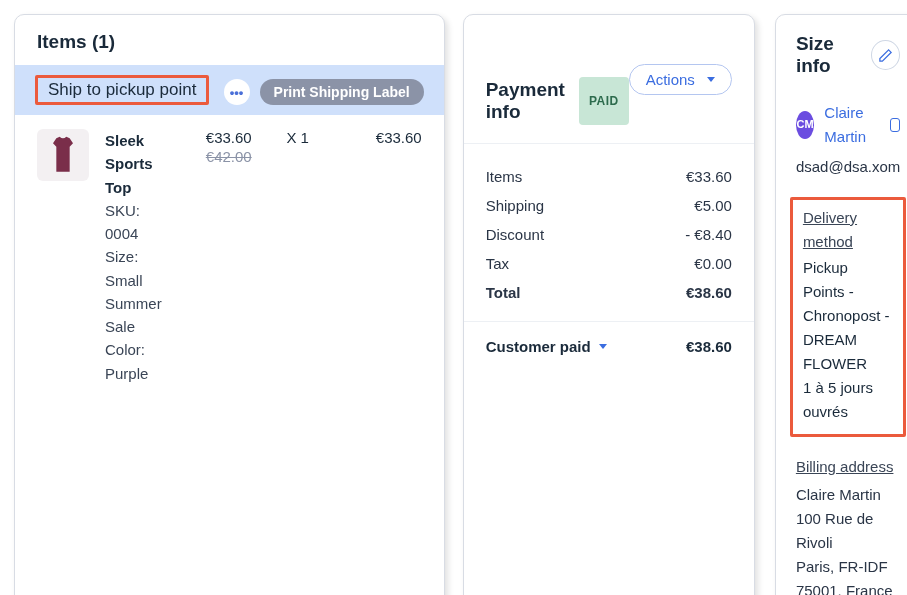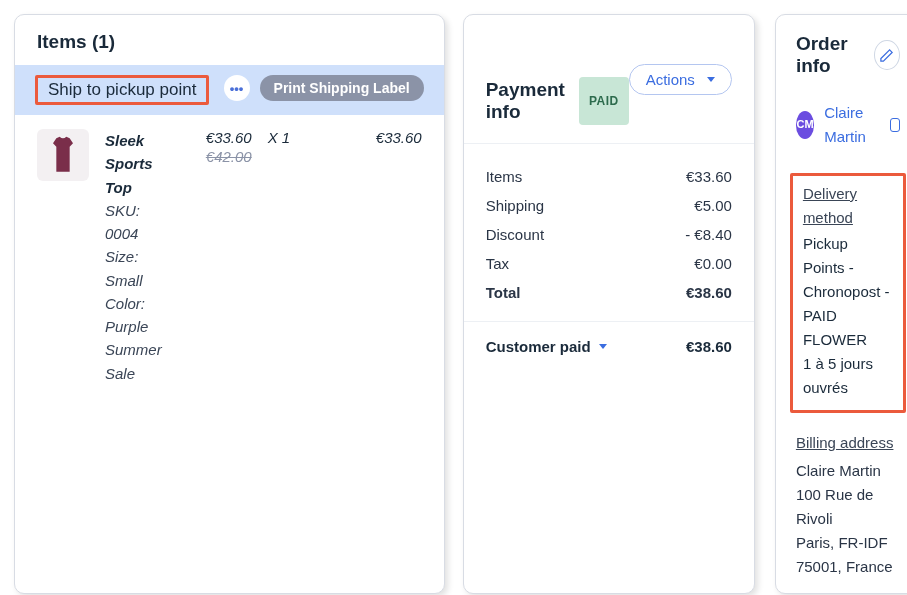--- a/index.html
+++ b/index.html
@@ -33,21 +33,21 @@
     .items-header {
       padding: 16px 22px 12px;
       font-size: 19px;
       font-weight: 700;
       color: #1a2a3a;
     }
     .ship-bar {
       background: #cfe0fb;
       padding: 10px 20px;
       display: flex;
-      align-items: flex-start;
+      align-items: flex-end;
       justify-content: space-between;
     }
     .ship-badge {
       border: 3px solid #eb5a3c;
       padding: 2px 10px;
       font-size: 17px;
       color: #1a2a3a;
       border-radius: 2px;
     }
     .ship-actions {
@@ -74,21 +74,20 @@
       font-size: 14px;
       font-weight: 600;
       padding: 5px 14px;
       border-radius: 14px;
       cursor: pointer;
     }
     .line-item {
       display: flex;
       padding: 14px 22px 18px;
       gap: 16px;
-      font-style: italic;
     }
     .product-thumb {
       width: 52px;
       height: 52px;
       border-radius: 6px;
       background: #f3f0f2;
       display: flex;
       align-items: center;
       justify-content: center;
       flex-shrink: 0;
@@ -106,21 +105,21 @@
       font-size: 15px;
       color: #1a2a3a;
       width: 74px;
     }
     .price-col .struck {
       text-decoration: line-through;
       color: #8b93a7;
       margin-top: 2px;
     }
     .qty-col {
-      text-align: left;
+      text-align: center;
       font-size: 15px;
       color: #1a2a3a;
       width: 60px;
     }
     .subtotal-col {
       text-align: right;
       font-size: 15px;
       color: #1a2a3a;
       width: 78px;
     }
@@ -320,22 +319,22 @@
       <div class="line-item">
         <div class="product-thumb">
           <svg viewBox="0 0 40 48">
             <path d="M12 4 L16 2 Q20 6 24 2 L28 4 L32 10 L28 14 L28 44 L12 44 L12 14 L8 10 Z" fill="#7a2e4a"></path>
           </svg>
         </div>
         <div class="product-details">
           <div class="product-name">Sleek Sports Top</div>
           <div>SKU: 0004</div>
           <div>Size: Small</div>
+          <div>Summer Sale</div>
           <div>Color: Purple</div>
-          <div>Summer Sale</div>
         </div>
         <div class="price-col">
           <div>€33.60</div>
           <div class="struck">€42.00</div>
         </div>
         <div class="qty-col">X 1</div>
         <div class="subtotal-col">€33.60</div>
       </div>
     </div>
 
@@ -378,39 +377,40 @@
           <span class="chevron-down"></span>
         </div>
         <div class="cp-amount">€38.60</div>
       </div>
     </div>
   </div>
 
   <div class="right-col">
     <div class="card">
       <div class="info-header">
-        <div class="info-title">Order info</div>
+        <div class="info-title">Size info</div>
         <div class="edit-btn">
           <svg width="15" height="15" viewBox="0 0 24 24" fill="none" stroke="#3b6de0" stroke-width="2">
             <path d="M17 3l4 4L7 21H3v-4L17 3z"></path>
           </svg>
         </div>
       </div>
 
       <div class="info-section">
         <div class="contact-row">
           <div class="avatar">CM</div>
           <span class="link">Claire Martin</span>
           <div class="chat-icon"></div>
         </div>
+        <div>dsad@dsa.xom</div>
       </div>
 
       <div class="highlight-box">
         <div class="section-label">Delivery method</div>
-        <div>Pickup Points - Chronopost - PAID FLOWER</div>
+        <div>Pickup Points - Chronopost - DREAM FLOWER</div>
         <div>1 à 5 jours ouvrés</div>
       </div>
 
 
       <div class="info-section">
         <div class="section-label">Billing address</div>
         <div>Claire Martin</div>
         <div>100 Rue de Rivoli</div>
         <div>Paris, FR-IDF 75001, France</div>
       </div>

